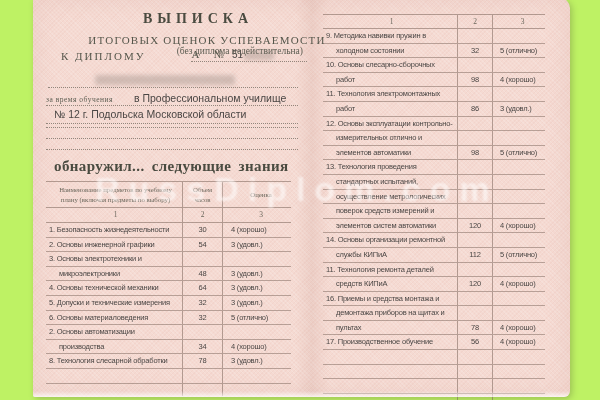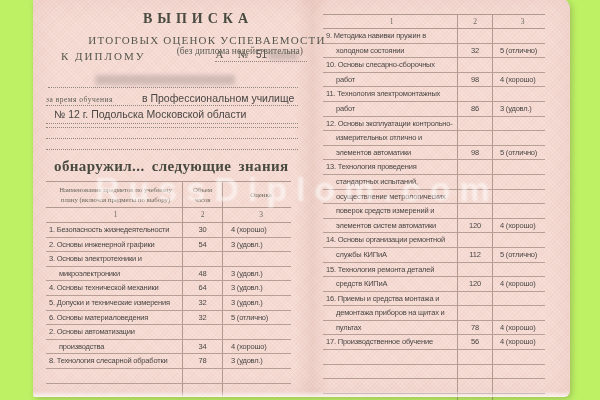--- a/index.html
+++ b/index.html
@@ -31,36 +31,36 @@
     font-family:"Liberation Sans",sans-serif;
     font-size:34px;font-weight:bold;letter-spacing:9px;
     color:rgba(255,255,255,.55);
     filter:blur(1px);
     z-index:40;pointer-events:none;white-space:nowrap;
   }
   
   .hdr{position:absolute;color:#4a4b40;}
   .title{left:25px;top:13px;width:280px;text-align:center;font-size:14px;font-weight:bold;letter-spacing:5px;}
   .subtitle{left:24px;top:36px;width:300px;text-align:center;font-size:11px;letter-spacing:1.2px;color:#55564b;}
-  .diploma-row{left:28px;top:50px;width:246px;display:flex;align-items:flex-end;font-size:11px;color:#55564b;gap:24px;}
+  .diploma-row{left:28px;top:50px;width:246px;display:flex;align-items:flex-end;font-size:11px;color:#55564b;}
   .diploma-label{letter-spacing:2px;}
   .diploma-num{display:flex;align-items:flex-end;margin-left:46px;flex:1;border-bottom:1px dotted #93867c;padding-bottom:1px;}
   .series{margin-right:14px;}
   .numsign{margin-right:8px;}
   .numval{font-family:"Liberation Sans",sans-serif;font-size:10px;color:#4a4644;}
   .redact{background:#b3a19a;opacity:.55;filter:blur(2px);border-radius:2px;display:inline-block;}
   .redact-num{width:30px;height:9px;margin-left:1px;}
   .invalid{left:60px;top:48px;width:210px;text-align:right;font-size:9.5px;color:#5c5d52;}
   .name-line{left:15px;top:77px;width:250px;height:12px;border-bottom:1px dotted #93867c;}
   .redact-name{position:absolute;left:47px;top:0;width:140px;height:10px;}
   .dotline{position:absolute;border-bottom:1px dotted #93867c;height:0;}
   .inst-row{left:13px;top:94px;width:252px;display:flex;align-items:flex-end;border-bottom:1px dotted #93867c;padding-bottom:1px;}
   .training-label{font-size:7.5px;color:#5c5d52;letter-spacing:.5px;white-space:nowrap;}
   .filled{font-family:"Liberation Sans",sans-serif;color:#4a4644;}
-  .inst1{font-size:10.5px;margin-left:22px;white-space:nowrap;}
+  .inst1{font-size:10.5px;margin-left:14px;white-space:nowrap;}
   .inst2-row{left:13px;top:106px;width:252px;border-bottom:1px dotted #93867c;padding-bottom:1px;}
   .inst2{font-size:10.5px;padding-left:8px;white-space:nowrap;}
   .knowledge{left:21px;top:160px;font-size:15px;letter-spacing:.4px;color:#4a4b40;word-spacing:3px;font-weight:bold;}
   
   .tbl{position:absolute;font-family:"Liberation Sans",sans-serif;color:#4a4644;}
   .ltable{left:13px;top:183px;width:245px;}
   .rtable{left:290px;top:16px;width:222px;}
   .cell{box-sizing:border-box;}
   .thead{display:flex;border-top:1px solid rgba(122,100,90,.55);border-bottom:1px solid rgba(122,100,90,.55);height:25px;
          font-family:"Liberation Serif",serif;font-size:6.8px;line-height:1.45;color:#6b675c;text-align:center;}
@@ -285,21 +285,21 @@
             <div class="cell c1">14. Основы организации ремонтной</div>
             <div class="cell c2"></div>
             <div class="cell c3"></div>
           </div>
           <div class="trow">
             <div class="cell c1 cont">службы КИПиА</div>
             <div class="cell c2">112</div>
             <div class="cell c3">5 (отлично)</div>
           </div>
           <div class="trow">
-            <div class="cell c1">15. Технология ремонта деталей</div>
+            <div class="cell c1">11. Технология ремонта деталей</div>
             <div class="cell c2"></div>
             <div class="cell c3"></div>
           </div>
           <div class="trow">
             <div class="cell c1 cont">средств КИПиА</div>
             <div class="cell c2">120</div>
             <div class="cell c3">4 (хорошо)</div>
           </div>
           <div class="trow">
             <div class="cell c1">16. Приемы и средства монтажа и</div>

